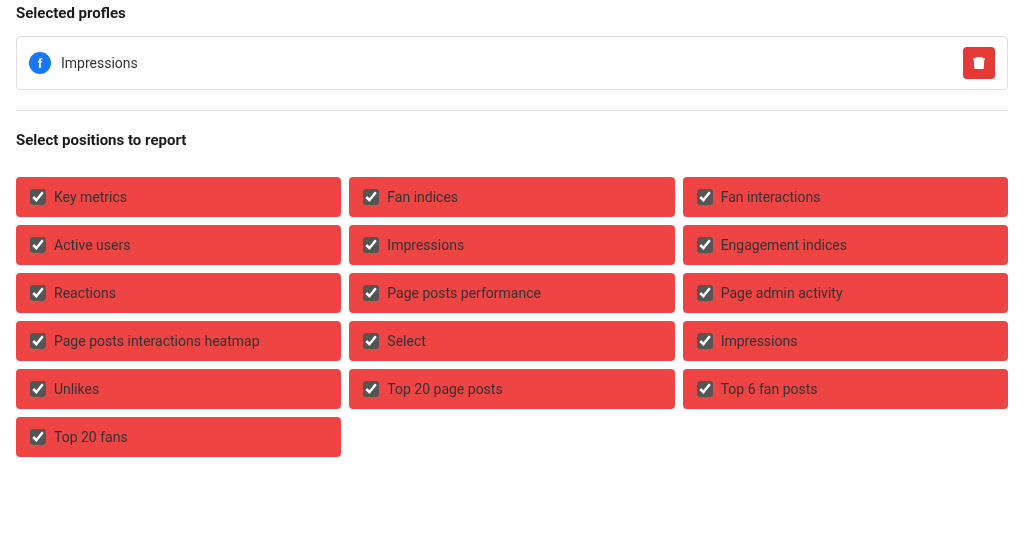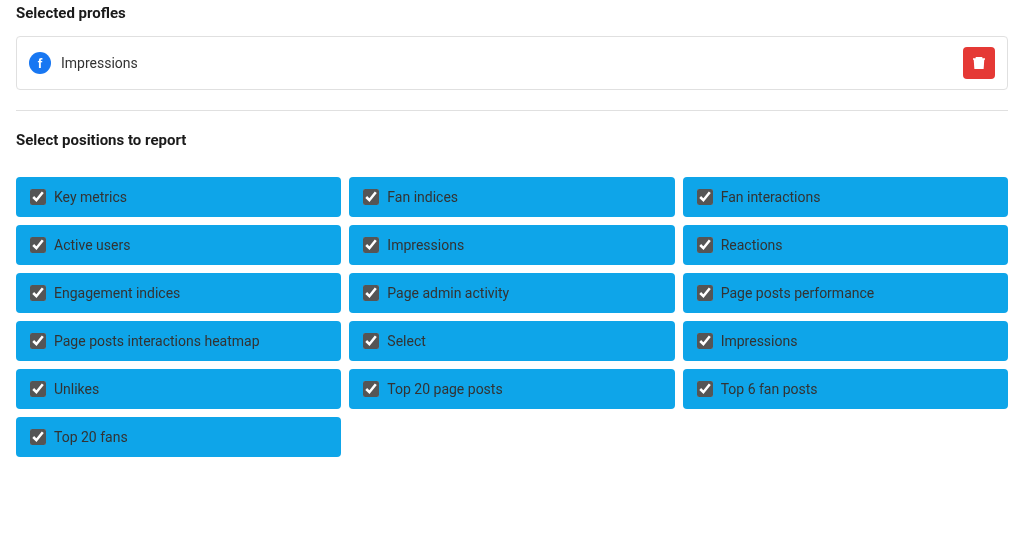--- a/index.html
+++ b/index.html
@@ -80,21 +80,21 @@
     }
     .checkbox-grid {
       display: grid;
       grid-template-columns: repeat(3, 1fr);
       gap: 8px;
     }
     .checkbox-item {
       display: flex;
       align-items: center;
       gap: 8px;
-      background: #0ea5e9;
+      background: #ef4444;
       border-radius: 4px;
       padding: 12px 14px;
       cursor: pointer;
     }
     .checkbox-item input[type="checkbox"] {
       width: 16px;
       height: 16px;
       accent-color: #555;
       cursor: pointer;
       flex-shrink: 0;
@@ -150,34 +150,34 @@
         </div>
         <div class="checkbox-item">
           <input type="checkbox" id="cb-active-users" checked="" style="">
           <label for="cb-active-users" class="checkbox-label">Active users</label>
         </div>
         <div class="checkbox-item">
           <input type="checkbox" id="cb-interactions" checked="" style="">
           <label for="cb-interactions" class="checkbox-label">Impressions</label>
         </div>
         <div class="checkbox-item">
+          <input type="checkbox" id="cb-engagement-indices" checked="" style="">
+          <label for="cb-engagement-indices" class="checkbox-label">Engagement indices</label>
+        </div>
+        <div class="checkbox-item">
           <input type="checkbox" id="cb-reactions" checked="" style="">
           <label for="cb-reactions" class="checkbox-label">Reactions</label>
         </div>
         <div class="checkbox-item">
-          <input type="checkbox" id="cb-engagement-indices" checked="" style="">
-          <label for="cb-engagement-indices" class="checkbox-label">Engagement indices</label>
+          <input type="checkbox" id="cb-page-posts-performance" checked="" style="">
+          <label for="cb-page-posts-performance" class="checkbox-label">Page posts performance</label>
         </div>
         <div class="checkbox-item">
           <input type="checkbox" id="cb-page-admin-activity" checked="" style="">
           <label for="cb-page-admin-activity" class="checkbox-label">Page admin activity</label>
-        </div>
-        <div class="checkbox-item">
-          <input type="checkbox" id="cb-page-posts-performance" checked="" style="">
-          <label for="cb-page-posts-performance" class="checkbox-label">Page posts performance</label>
         </div>
         <div class="checkbox-item">
           <input type="checkbox" id="cb-page-posts-interactions-heatmap" checked="" style="">
           <label for="cb-page-posts-interactions-heatmap" class="checkbox-label">Page posts interactions heatmap</label>
         </div>
         <div class="checkbox-item">
           <input type="checkbox" id="cb-reach" checked="" style="">
           <label for="cb-reach" class="checkbox-label">Select</label>
         </div>
         <div class="checkbox-item">

